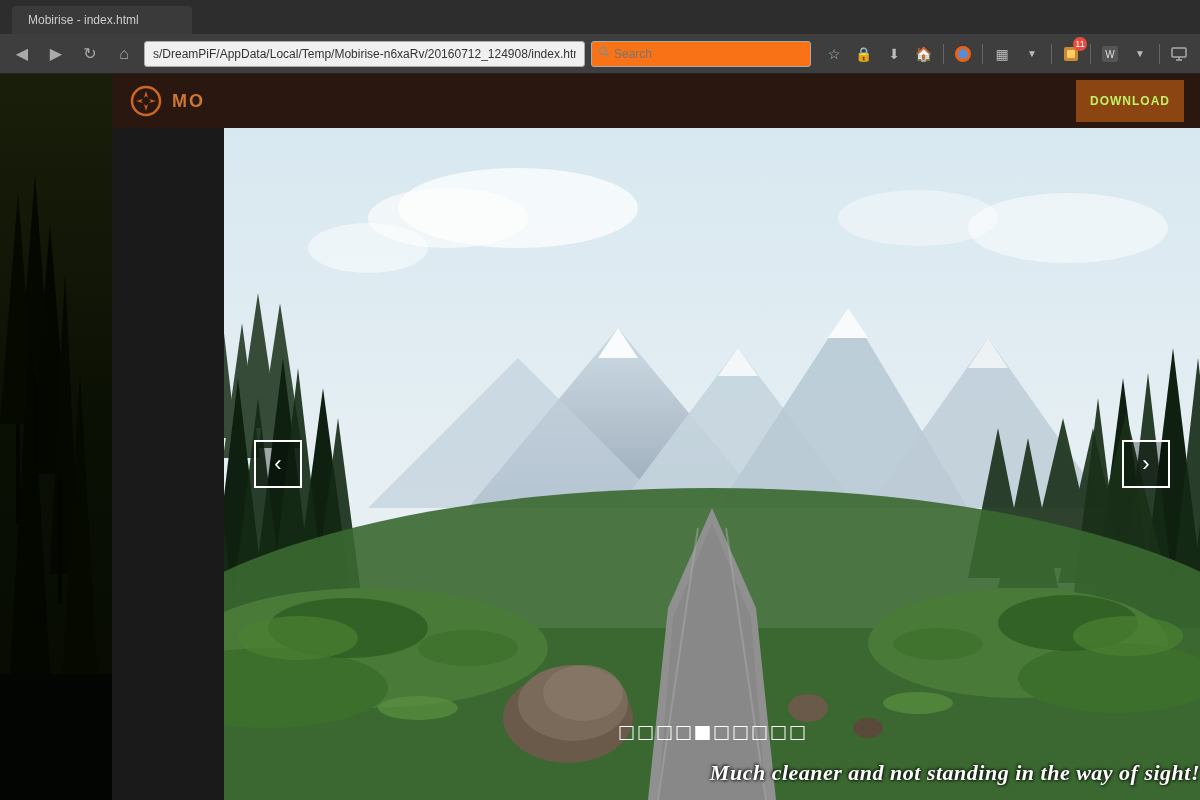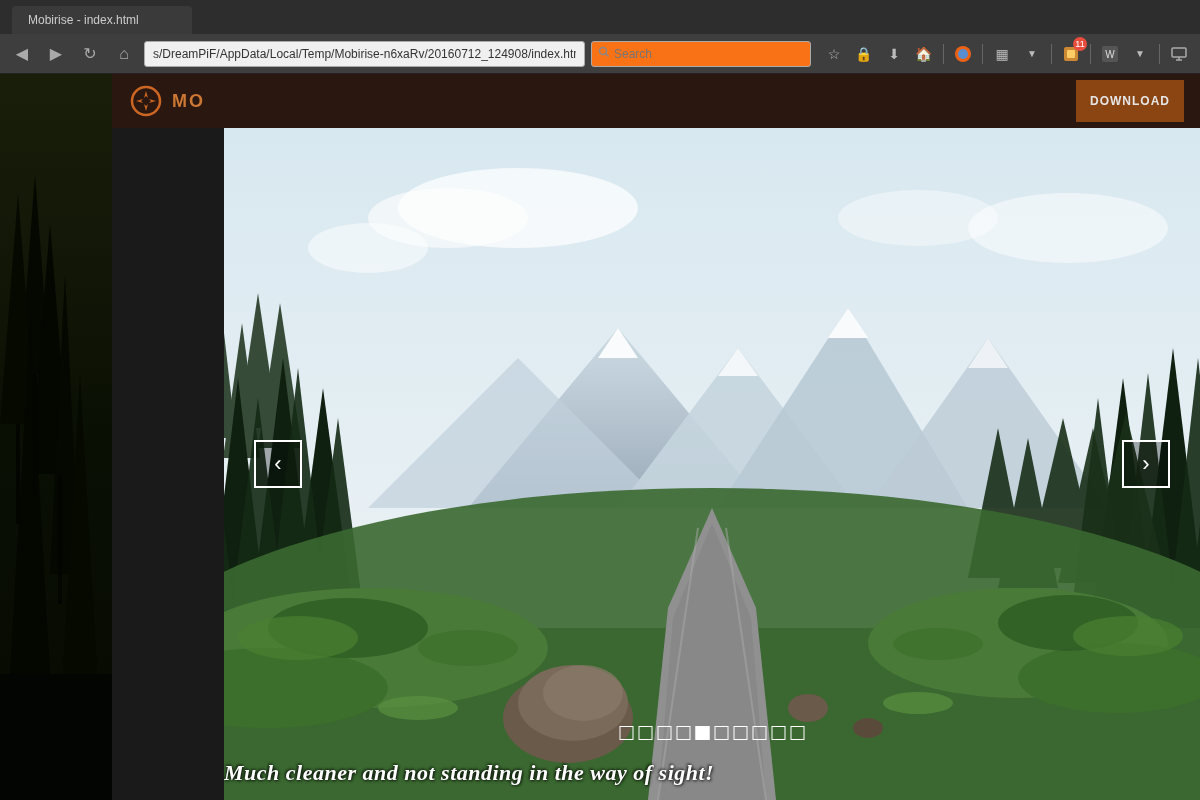--- a/index.html
+++ b/index.html
@@ -205,21 +205,21 @@
 
     .app-header-right {
       margin-left: auto;
       display: flex;
       align-items: center;
       gap: 8px;
     }
 
     .download-btn {
       background: #8B4513;
-      color: #e5e5e5;
+      color: #bef264;
       border: none;
       padding: 14px 14px;
       font-size: 12px;
       font-weight: bold;
       cursor: pointer;
       letter-spacing: 1px;
     }
 
     
     .main-content {
@@ -305,21 +305,21 @@
 
     .carousel-dot.active {
       background: white;
     }
 
     .carousel-caption {
       position: absolute;
       bottom: 14px;
       left: 0;
       right: 0;
-      text-align: left;
+      text-align: right;
       z-index: 20;
     }
 
     .caption-text {
       color: white;
       font-size: 22px;
       font-style: italic;
       font-family: Georgia, serif;
       font-weight: bold;
       text-shadow: 1px 1px 3px rgba(0,0,0,0.8), -1px -1px 3px rgba(0,0,0,0.8);

